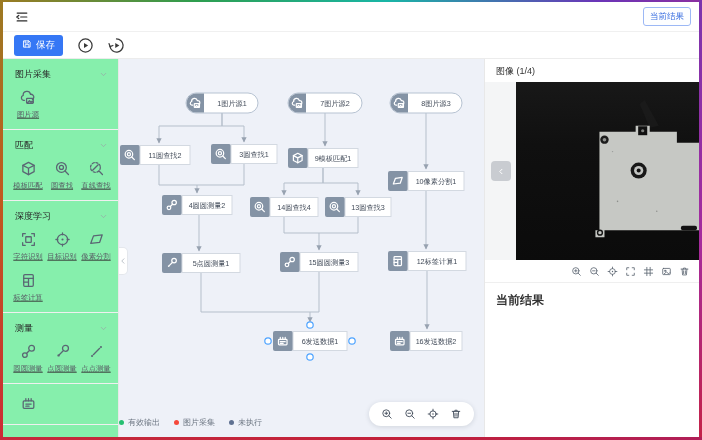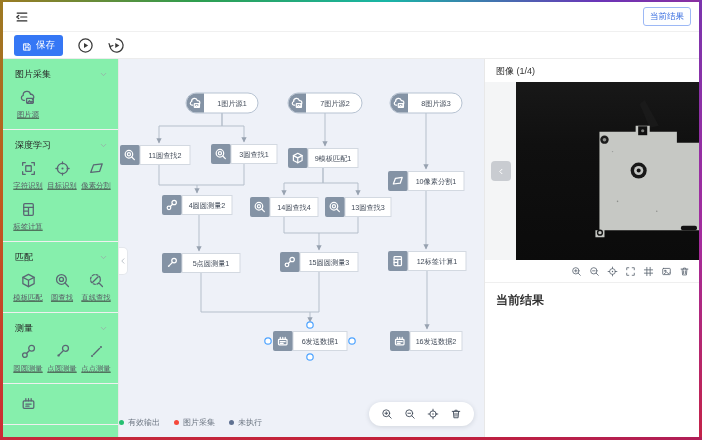--- a/index.html
+++ b/index.html
@@ -14,21 +14,21 @@
   .edge.bottom{left:0;bottom:0;width:100%;height:3px;background:linear-gradient(to right,#c62b3c,#c2203a 60%,#b01f58);}
 
   .topbar{position:absolute;left:3px;right:3px;top:2px;height:30px;background:#fff;
           border-bottom:1px solid #f0f0f0;display:flex;align-items:center;padding:0 10px;}
   .menu-btn{color:#2b2b2b;display:flex;align-items:center;margin-left:2px;cursor:pointer;}
   .back-btn{margin-left:auto;margin-right:-2px;border:1px solid #9cb8f5;color:#3b6fe0;background:#fdfeff;
             font-size:8.5px;line-height:1;padding:4px 6px;border-radius:3px;white-space:nowrap;cursor:pointer;}
 
   .toolbar{position:absolute;left:3px;right:3px;top:32px;height:27px;background:#fff;
            border-bottom:1px solid #ececec;display:flex;align-items:center;padding:0 11px;gap:14px;}
-  .save-btn{display:flex;align-items:flex-end;gap:4px;background:#3577f5;color:#fff;border:none;
+  .save-btn{display:flex;align-items:flex-start;gap:4px;background:#3577f5;color:#fff;border:none;
             font-size:9.5px;padding:4px 8px;border-radius:3px;cursor:pointer;font-family:inherit;}
   .circle-btn{background:none;border:none;padding:0;color:#3a3a3a;display:flex;cursor:pointer;}
 
   .body{position:absolute;left:3px;right:3px;top:59px;bottom:3px;display:flex;}
 
   
   .sidebar{width:116px;background:#86efac;border-right:1px solid #e8e8e8;overflow:hidden;flex:none;position:relative;}
   .sec{border-bottom:1px solid #f0f0f0;padding:7px 0 9px 0;}
   .sec-h{display:flex;align-items:center;font-size:9px;color:#262626;padding:2px 10px 4px 12px;cursor:pointer;}
   .sec-h .chev{margin-left:auto;color:#9aa0a6;width:9px;height:9px;}
@@ -124,20 +124,52 @@
                 <path d="M4.2 10.6h-.9A2.3 2.3 0 0 1 3 6.1 3.5 3.5 0 0 1 9.9 5 2.6 2.6 0 0 1 13 7.6c0 1-.5 1.9-1.3 2.4"></path>
                 <rect x="6.2" y="8.8" width="6.3" height="4.6" rx=".6"></rect>
                 <path d="M7 13l1.9-2 1.5 1.5 1-1 1 1.1"></path>
               </svg>
               <span class="tool-lb">图片源</span>
             </div>
           </div>
         </div>
         <div class="sec">
           <div class="sec-h">
+            <span>匹配</span>
+            <svg class="ic chev" viewBox="0 0 16 16" fill="none" stroke="currentColor" stroke-width="1.2" stroke-linecap="round" stroke-linejoin="round">
+              <path d="M4 6 8 10 12 6"></path>
+            </svg>
+          </div>
+          <div class="sec-items">
+            <div class="tool">
+              <svg class="ic " viewBox="0 0 16 16" fill="none" stroke="currentColor" stroke-width="1.2" stroke-linecap="round" stroke-linejoin="round">
+                <path d="M8 2.2 13.3 5v6L8 13.8 2.7 11V5z"></path>
+                <path d="M2.7 5 8 7.8 13.3 5M8 7.8v6"></path>
+              </svg>
+              <span class="tool-lb">模板匹配</span>
+            </div>
+            <div class="tool">
+              <svg class="ic " viewBox="0 0 16 16" fill="none" stroke="currentColor" stroke-width="1.2" stroke-linecap="round" stroke-linejoin="round">
+                <circle cx="7" cy="7" r="4.6"></circle>
+                <circle cx="7" cy="7" r="1.9"></circle>
+                <path d="M10.4 10.4 13.6 13.6"></path>
+              </svg>
+              <span class="tool-lb">圆查找</span>
+            </div>
+            <div class="tool">
+              <svg class="ic " viewBox="0 0 16 16" fill="none" stroke="currentColor" stroke-width="1.2" stroke-linecap="round" stroke-linejoin="round">
+                <circle cx="7" cy="7" r="4.6" stroke-dasharray="2 1.6"></circle>
+                <path d="M4.4 9.6 9.6 4.4M10.4 10.4 13.6 13.6"></path>
+              </svg>
+              <span class="tool-lb">直线查找</span>
+            </div>
+          </div>
+        </div>
+        <div class="sec">
+          <div class="sec-h">
             <span>深度学习</span>
             <svg class="ic chev" viewBox="0 0 16 16" fill="none" stroke="currentColor" stroke-width="1.2" stroke-linecap="round" stroke-linejoin="round">
               <path d="M4 6 8 10 12 6"></path>
             </svg>
           </div>
           <div class="sec-items">
             <div class="tool">
               <svg class="ic " viewBox="0 0 16 16" fill="none" stroke="currentColor" stroke-width="1.2" stroke-linecap="round" stroke-linejoin="round">
                 <path d="M2.5 5V2.5H5M11 2.5h2.5V5M13.5 11v2.5H11M5 13.5H2.5V11"></path>
                 <rect x="5.4" y="5.4" width="5.2" height="5.2" rx=".5"></rect>
@@ -157,52 +189,20 @@
                 <path d="M2.6 11.6 5.2 4.6l8.2-1-2.4 7z"></path>
               </svg>
               <span class="tool-lb">像素分割</span>
             </div>
             <div class="tool">
               <svg class="ic " viewBox="0 0 16 16" fill="none" stroke="currentColor" stroke-width="1.2" stroke-linecap="round" stroke-linejoin="round">
                 <rect x="3.5" y="2.5" width="9" height="11" rx="1"></rect>
                 <path d="M3.5 6h9M8 6v7.5M3.5 9.5H8"></path>
               </svg>
               <span class="tool-lb">标签计算</span>
-            </div>
-          </div>
-        </div>
-        <div class="sec">
-          <div class="sec-h">
-            <span>匹配</span>
-            <svg class="ic chev" viewBox="0 0 16 16" fill="none" stroke="currentColor" stroke-width="1.2" stroke-linecap="round" stroke-linejoin="round">
-              <path d="M4 6 8 10 12 6"></path>
-            </svg>
-          </div>
-          <div class="sec-items">
-            <div class="tool">
-              <svg class="ic " viewBox="0 0 16 16" fill="none" stroke="currentColor" stroke-width="1.2" stroke-linecap="round" stroke-linejoin="round">
-                <path d="M8 2.2 13.3 5v6L8 13.8 2.7 11V5z"></path>
-                <path d="M2.7 5 8 7.8 13.3 5M8 7.8v6"></path>
-              </svg>
-              <span class="tool-lb">模板匹配</span>
-            </div>
-            <div class="tool">
-              <svg class="ic " viewBox="0 0 16 16" fill="none" stroke="currentColor" stroke-width="1.2" stroke-linecap="round" stroke-linejoin="round">
-                <circle cx="7" cy="7" r="4.6"></circle>
-                <circle cx="7" cy="7" r="1.9"></circle>
-                <path d="M10.4 10.4 13.6 13.6"></path>
-              </svg>
-              <span class="tool-lb">圆查找</span>
-            </div>
-            <div class="tool">
-              <svg class="ic " viewBox="0 0 16 16" fill="none" stroke="currentColor" stroke-width="1.2" stroke-linecap="round" stroke-linejoin="round">
-                <circle cx="7" cy="7" r="4.6" stroke-dasharray="2 1.6"></circle>
-                <path d="M4.4 9.6 9.6 4.4M10.4 10.4 13.6 13.6"></path>
-              </svg>
-              <span class="tool-lb">直线查找</span>
             </div>
           </div>
         </div>
         <div class="sec">
           <div class="sec-h">
             <span>测量</span>
             <svg class="ic chev" viewBox="0 0 16 16" fill="none" stroke="currentColor" stroke-width="1.2" stroke-linecap="round" stroke-linejoin="round">
               <path d="M4 6 8 10 12 6"></path>
             </svg>
           </div>

